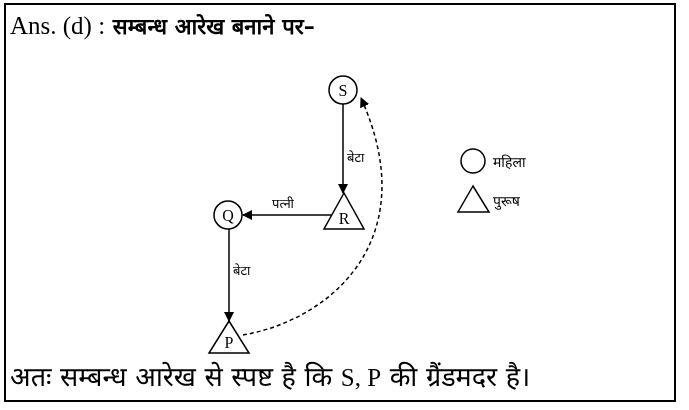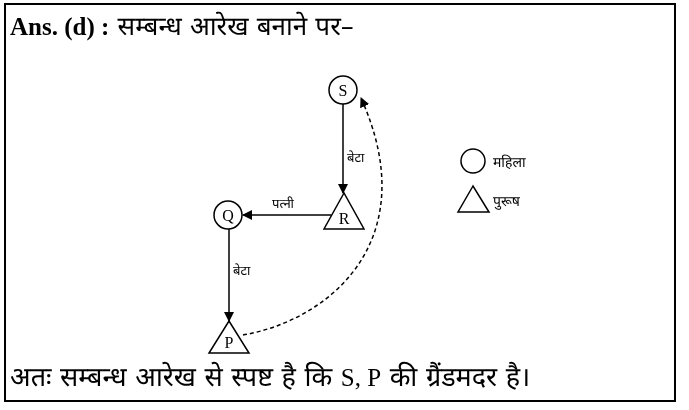--- a/index.html
+++ b/index.html
@@ -2,22 +2,22 @@
 <html><head>
 <meta charset="utf-8">
 <style>
   html, body { margin: 0; padding: 0; background: #ffffff; }
   body { width: 689px; height: 410px; position: relative; overflow: hidden;
          font-family: "Liberation Serif", "DejaVu Serif", serif; color: #000; }
   .frame { position: absolute; left: 4px; top: 3px; width: 672px; height: 399px;
            border: 2px solid #000; box-sizing: border-box; }
   .heading { position: absolute; left: 10px; top: 10px; font-size: 25px; line-height: 32px;
              white-space: nowrap; }
-  .heading .ans { font-weight: bold; }
-  .heading .hi { font-family: "DejaVu Sans", "Liberation Sans", sans-serif; font-size: 26px; }
+  .heading .ans { font-weight: normal; }
+  .heading .hi { font-family: "DejaVu Sans", "Liberation Sans", sans-serif; font-size: 22px; font-weight: bold; }
   .conclusion { position: absolute; left: 10px; top: 360px; font-size: 25px; line-height: 34px;
                 white-space: nowrap; }
   .conclusion .hi { font-family: "DejaVu Sans", "Liberation Sans", sans-serif; font-size: 27px; }
   svg.diagram { position: absolute; left: 0; top: 0; }
   .node-label { font-family: "Liberation Serif", serif; font-size: 16px; }
   .edge-label { font-family: "DejaVu Sans", sans-serif; font-size: 13px; }
   .legend-label { font-family: "DejaVu Sans", sans-serif; font-size: 14px; }
 </style>
 </head>
 <body>

